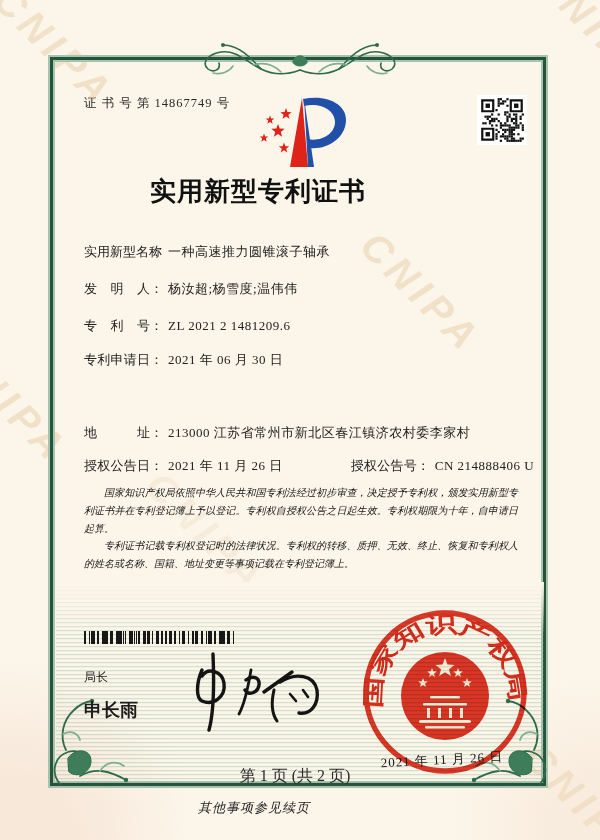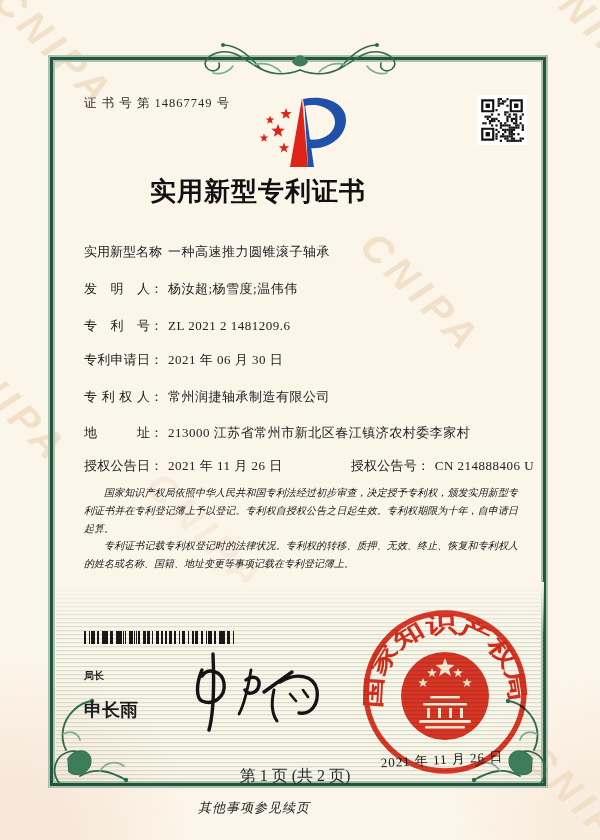--- a/index.html
+++ b/index.html
@@ -62,21 +62,21 @@
     font-size:10px;line-height:1.78;font-style:italic;color:#161616;text-align:justify;
   }
   .body-text p{margin:0;text-indent:2em;}
   
   .barcode{
     position:absolute;z-index:2;left:84px;top:631px;width:150px;height:13px;
     background-image:
       repeating-linear-gradient(90deg,#181818 0 2px,rgba(0,0,0,0) 2px 5px,#181818 5px 6px,rgba(0,0,0,0) 6px 9px),
       repeating-linear-gradient(90deg,#181818 0 1px,rgba(0,0,0,0) 1px 7px,#181818 7px 10px,rgba(0,0,0,0) 10px 13px);
   }
-  .sig-title{position:absolute;z-index:2;left:84px;top:669px;font-family:"Liberation Sans",sans-serif;font-weight:700;font-size:10px;color:#1c1c1c;}
+  .sig-title{position:absolute;z-index:2;left:84px;top:669px;font-family:"Liberation Sans",sans-serif;font-weight:400;font-size:12px;color:#1c1c1c;}
   .sig-name{position:absolute;z-index:2;left:84px;top:698px;font-family:"Liberation Sans",sans-serif;font-weight:600;font-size:18px;color:#1c1c1c;}
   .signature{position:absolute;z-index:2;left:168px;top:640px;width:158px;height:92px;}
   .seal{position:absolute;z-index:3;left:357px;top:604px;width:176px;height:176px;mix-blend-mode:multiply;}
   .seal-date{
     position:absolute;z-index:4;left:360px;top:751px;width:164px;text-align:center;
     font-size:13px;color:#171717;transform:rotate(-3deg);letter-spacing:1px;white-space:nowrap;
   }
   .page-num{position:absolute;z-index:2;left:0;top:766px;width:590px;text-align:center;font-size:16px;color:#2a2a2a;}
   .footer-note{
     position:absolute;z-index:2;left:0;top:799px;width:508px;text-align:center;
@@ -281,23 +281,20 @@
   </div>
   <div class="row" style="top:280px">
     <span class="flabel">发明人</span><span class="colon">：</span><span class="fvalue">杨汝超;杨雪度;温伟伟</span>
   </div>
   <div class="row" style="top:317px">
     <span class="flabel">专利号</span><span class="colon">：</span><span class="fvalue">ZL 2021 2 1481209.6</span>
   </div>
   <div class="row" style="top:351px">
     <span class="flabel">专利申请日</span><span class="colon">：</span><span class="fvalue">2021 年 06 月 30 日</span>
   </div>
-  <div class="row" style="top:388px">
-    <span class="flabel">专利权人</span><span class="colon">：</span><span class="fvalue">常州润捷轴承制造有限公司</span>
-  </div>
   <div class="row" style="top:424px">
     <span class="flabel">地址</span><span class="colon">：</span><span class="fvalue">213000 江苏省常州市新北区春江镇济农村委李家村</span>
   </div>
   <div class="row" style="top:457px">
     <span class="flabel">授权公告日</span><span class="colon">：</span><span class="fvalue">2021 年 11 月 26 日</span><span class="row2grp"><span class="flabel">授权公告号</span><span class="colon">：</span><span class="fvalue">CN 214888406 U</span></span>
   </div>
 
   <div class="body-text">
     <p>国家知识产权局依照中华人民共和国专利法经过初步审查，决定授予专利权，颁发实用新型专利证书并在专利登记簿上予以登记。专利权自授权公告之日起生效。专利权期限为十年，自申请日起算。</p>
     <p>专利证书记载专利权登记时的法律状况。专利权的转移、质押、无效、终止、恢复和专利权人的姓名或名称、国籍、地址变更等事项记载在专利登记簿上。</p>

